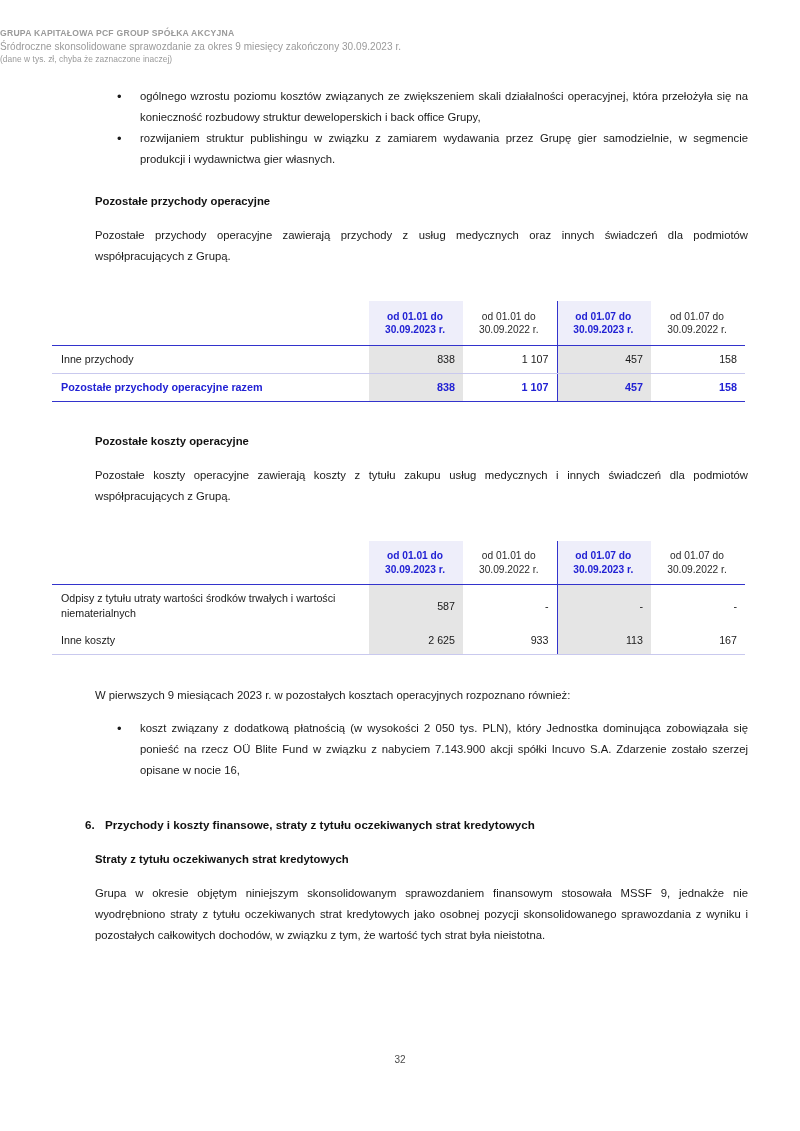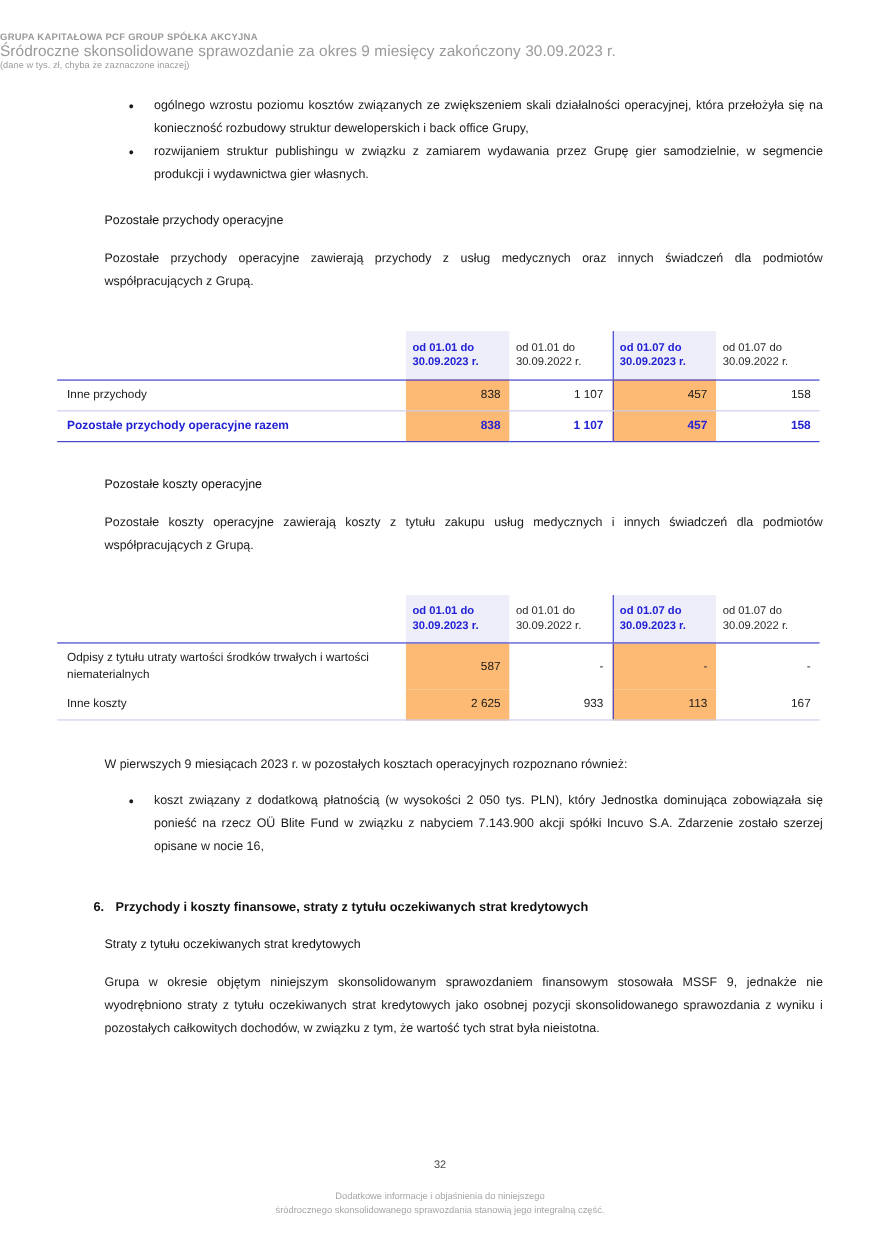--- a/index.html
+++ b/index.html
@@ -29,21 +29,21 @@
     text-align: left;
     color: #9a9a9a;
   }
   .doc-header .line1 {
     font-size: 8.6px;
     font-weight: bold;
     letter-spacing: 0.25px;
     line-height: 13px;
   }
   .doc-header .line2 {
-    font-size: 14px;
+    font-size: 10px;
     line-height: 13px;
     letter-spacing: 0.05px;
   }
   .doc-header .line3 {
     font-size: 8.4px;
     line-height: 13px;
     letter-spacing: 0.05px;
   }
 
   
@@ -58,21 +58,21 @@
     font-size: 11.3px;
     line-height: 21px;
     text-align: justify;
     margin: 0;
     padding: 0 0 0 43px;
     color: #1a1a1a;
   }
 
   h3.sub-heading {
     font-size: 11.3px;
-    font-weight: normal;
+    font-weight: bold;
     margin: 0;
     padding: 0 0 0 43px;
     line-height: 19px;
     color: #111111;
   }
 
   h2.section-heading {
     font-size: 11.6px;
     font-weight: bold;
     margin: 0;
@@ -132,21 +132,21 @@
     padding: 0;
     vertical-align: middle;
   }
 
   
   .fin-table thead th {
     font-size: 10.2px;
     line-height: 13.5px;
     font-weight: normal;
     padding: 7px 8px 8px 6px;
-    text-align: left;
+    text-align: center;
     vertical-align: bottom;
     color: #2a2a2a;
     height: 44px;
   }
   .fin-table thead th.th-blank { border: none; background: transparent; }
   .fin-table thead th.hl {
     background: #eeeefa;
     color: #2222d4;
     font-weight: bold;
   }
@@ -159,21 +159,21 @@
     line-height: 15px;
     padding: 6px 8px 6px 8px;
     color: #1a1a1a;
   }
   .fin-table tbody td.label {
     text-align: left;
     padding-left: 9px;
     padding-right: 12px;
   }
   .fin-table tbody td.num { text-align: right; }
-  .fin-table tbody td.hl { background: #fdba74; }
+  .fin-table tbody td.hl { background: #e5e5e5; }
 
   .fin-table tr.total td {
     color: #2222d4;
     font-weight: bold;
     font-size: 10.8px;
     margin-top: 21px;
   }
 
   
   .fin-table thead tr th { border-bottom: 1.6px solid #3333cc; }
@@ -363,18 +363,14 @@
       <span class="txt">Przychody i koszty finansowe, straty z tytułu oczekiwanych strat kredytowych</span>
     </h2>
     <div class="spacer-16"></div>
     <h3 class="sub-heading">Straty z tytułu oczekiwanych strat kredytowych</h3>
     <div class="spacer-14"></div>
     <p class="body-text">Grupa w okresie objętym niniejszym skonsolidowanym sprawozdaniem finansowym stosowała MSSF 9, jednakże nie wyodrębniono straty z tytułu oczekiwanych strat kredytowych jako osobnej pozycji skonsolidowanego sprawozdania z wyniku i pozostałych całkowitych dochodów, w związku z tym, że wartość tych strat była nieistotna.</p>
 
   </div>
 
   <div class="page-number">32</div>
-  <div class="doc-footer">
-    <div>Dodatkowe informacje i objaśnienia do niniejszego</div>
-    <div>śródrocznego skonsolidowanego sprawozdania  stanowią jego integralną część.</div>
-  </div>
 
 </div>
 
 </body></html>

